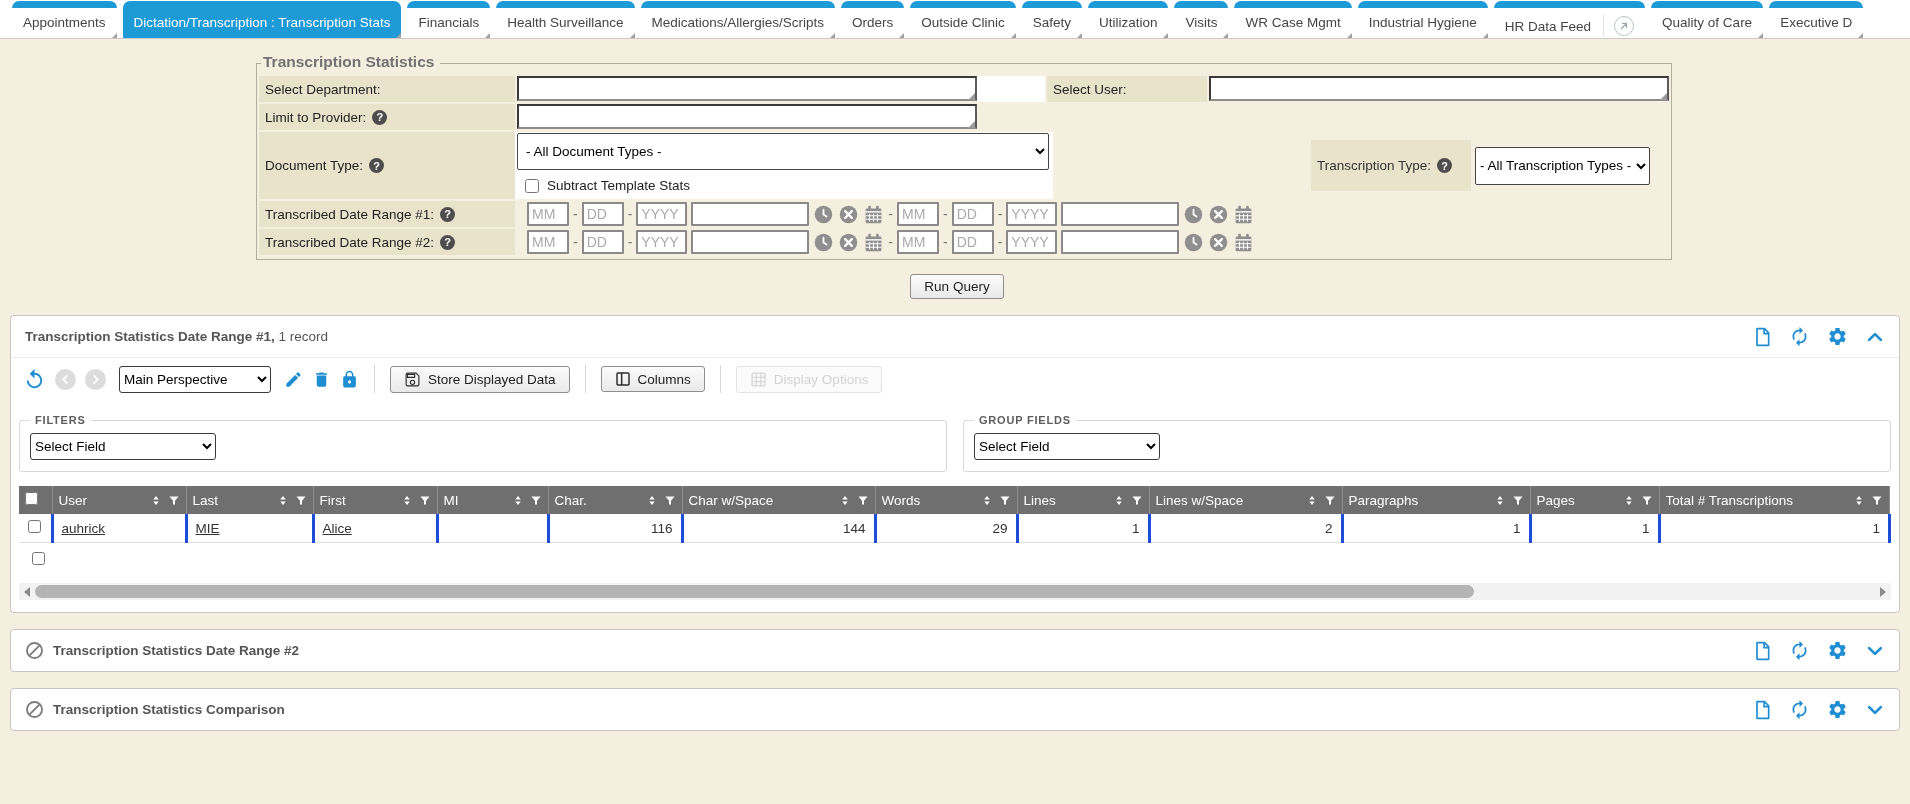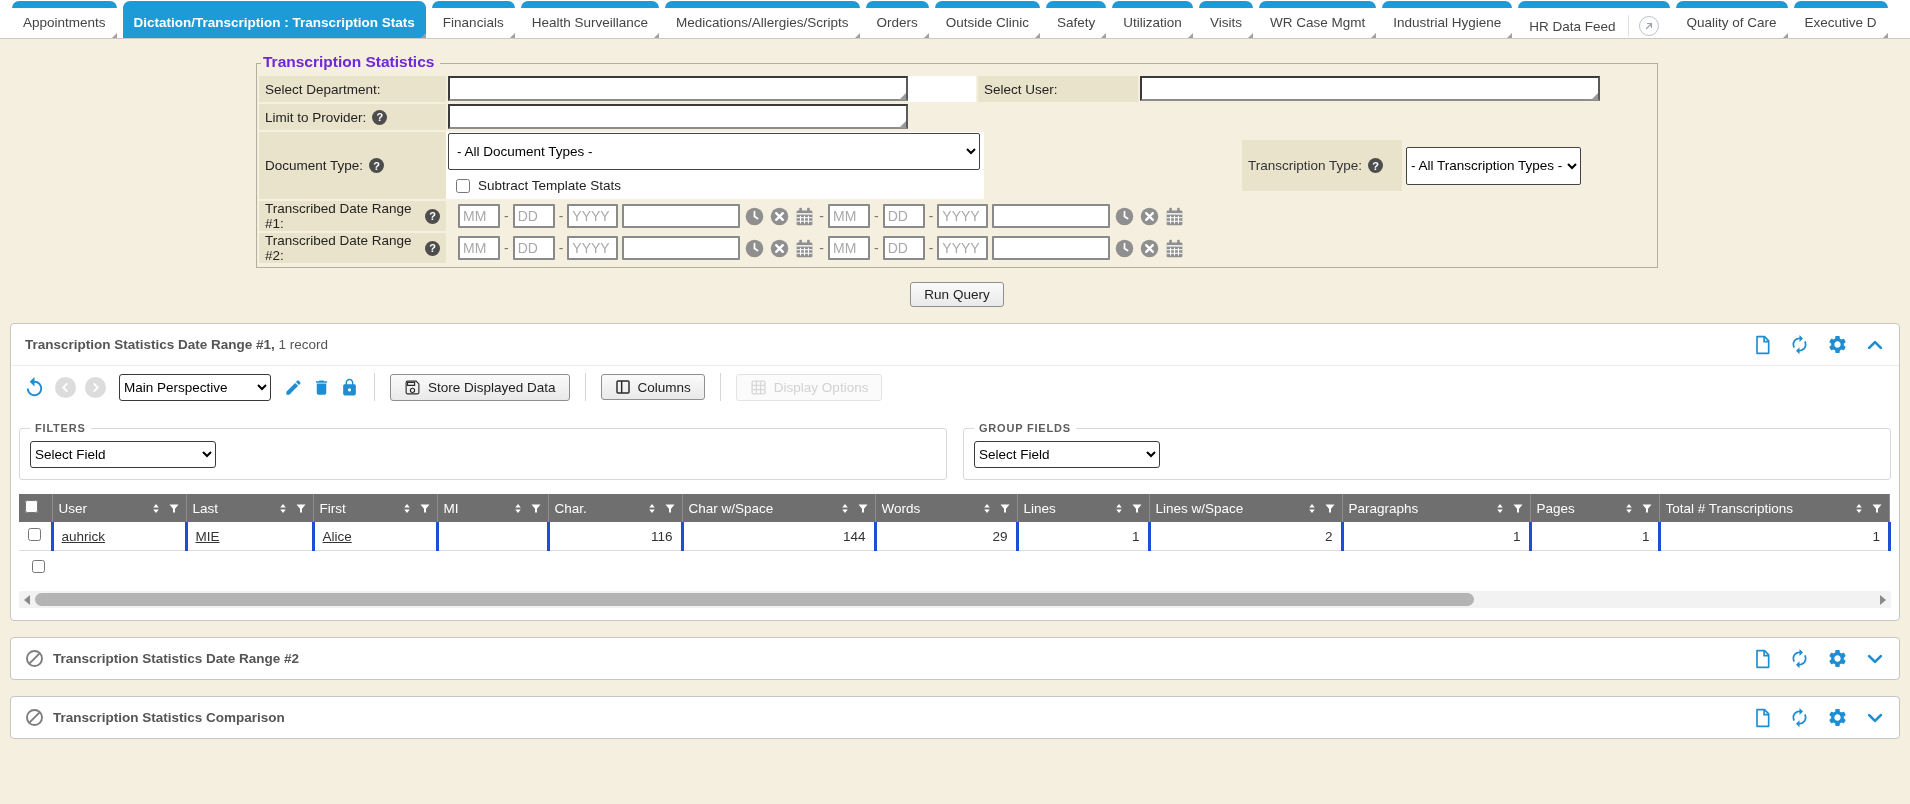--- a/index.html
+++ b/index.html
@@ -8,30 +8,30 @@
     background:#f5efdf; }
 
   
   .tabbar { background:#fff; border-bottom:1px solid #c9c9c9; height:39px;
     display:flex; align-items:flex-start; padding:1px 0 0 12px; white-space:nowrap; overflow:hidden; }
   .tab { position:relative; display:flex; align-items:center; gap:8px; margin-right:6px;
     background:#fff; border-top:7px solid #1e9ad6; border-radius:7px 7px 0 0;
     padding:7px 11px 8px 11px; color:#454545; font-size:13.5px; cursor:pointer; flex:0 0 auto; }
   .tab::after { content:""; position:absolute; right:0px; bottom:0px;
     border-left:5px solid transparent; border-bottom:5px solid #a0a0a0; }
-  .tab.active { background:#1e9ad6; color:#fff; font-weight:bold; }
+  .tab.active { background:#1e9ad6; color:#fff; font-weight:normal; }
   .ext-icon { width:20px; height:20px; border:1px solid #b9c4cb; border-radius:50%;
     display:inline-flex; align-items:center; justify-content:center; margin-left:2px; }
   .tab .sep { width:1px; height:22px; background:#dfe3e6; margin-left:4px; }
 
   
   fieldset.query-form { margin:14px 0 0 256px; width:1402px; border:1px solid #b3ae9e; padding:3px 2px 4px 2px; }
-  fieldset.query-form legend { color:#6d28d9; font-weight:bold; font-size:15.5px; padding:0 6px 2px 2px; margin-left:2px; }
+  fieldset.query-form legend { color:#737373; font-weight:bold; font-size:15.5px; padding:0 6px 2px 2px; margin-left:2px; }
   .frow { display:flex; align-items:stretch; margin-bottom:2px; }
-  .flabel { width:187px; background:#eae3cc; display:flex; align-items:center; gap:6px;
+  .flabel { width:256px; background:#eae3cc; display:flex; align-items:center; gap:6px;
     padding:0 6px; min-height:26px; flex:0 0 auto; font-size:13.5px; color:#222; }
   .help { width:15px; height:15px; background:#4d4d4d; color:#fff; border-radius:50%;
     font-size:11px; font-weight:bold; display:inline-flex; align-items:center; justify-content:center; flex:0 0 auto; }
   .ta-wrap { position:relative; margin-left:2px; }
   .ta { display:block; height:25px; border:2px solid #3a3a3a; border-bottom-color:#8c8c8c; border-right-color:#5a5a5a;
     background:#fff; width:100%; font:inherit; padding:2px 4px; resize:none; overflow:hidden; }
   .grip { position:absolute; right:2px; bottom:2px; width:0; height:0;
     border-left:7px solid transparent; border-bottom:7px solid #9a9a9a; }
   .white-spacer { width:68px; background:#fff; margin-left:0px; }
   .row3 { display:flex; align-items:stretch; margin-bottom:2px; }

